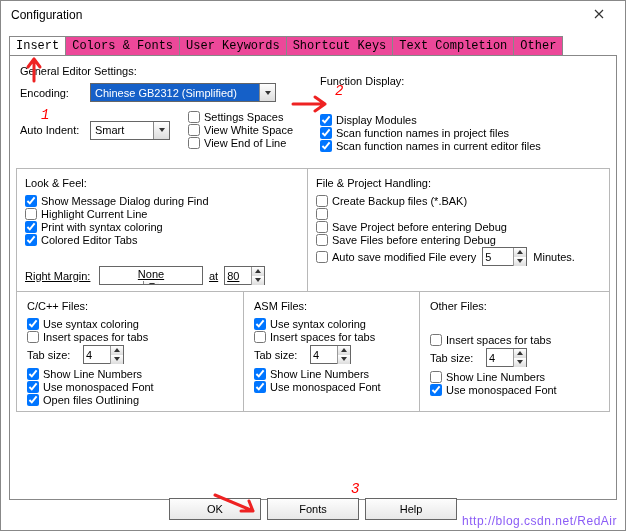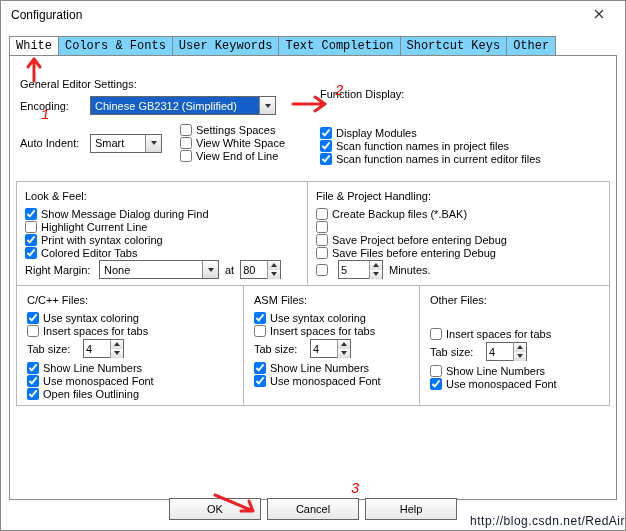--- a/index.html
+++ b/index.html
@@ -17,26 +17,26 @@
     padding: 0 6px 0 10px; font-size:12px;
   }
   .titlebar .title { }
   .close-btn { width:40px; height:20px; display:flex; align-items:center; justify-content:center; cursor:default;}
   .close-btn svg { width:10px; height:10px; }
   .tabs {
     display:flex; padding: 6px 8px 0 8px; font-family:"Courier New", monospace;
     font-size:12px;
   }
   .tab {
-    border:1px solid #888; border-bottom:none; padding: 2px 6px; background:#7dd3fc;
+    border:1px solid #888; border-bottom:none; padding: 2px 6px; background:#ec4899;
     margin-right:-1px; cursor:default; position:relative; top:1px;
   }
   .tab.active { background:#fff; font-weight:normal; border-bottom:1px solid #fff;}
   .tab-area {
-    border:1px solid #888; margin:0 8px; padding:18px 6px 4px 6px; height:445px;
+    border:1px solid #888; margin:0 8px; padding:5px 6px 4px 6px; height:445px;
     position:relative;
   }
   .section-title { margin: 4px 0 6px 4px; }
   .fld { display:flex; align-items:center; margin: 2px 0 2px 4px; }
   .fld label { width:70px; }
   .combo {
     height:19px; border:1px solid #666; display:inline-flex; align-items:center;
     background:#fff; font-size:11px; padding:0; overflow:hidden;
   }
   .combo.sel { background:#1560c8; }
@@ -80,46 +80,46 @@
     .lookfeel { position:relative; margin-top:6px; display:flex; border:1px solid #b8b8b8; }
   .lookfeel .lleft { width:290px; padding:4px;}
   .lookfeel .lright{ flex:1; padding:4px; border-left:1px solid #b8b8b8;}
     .filescols { display:flex; border:1px solid #b8b8b8; border-top:none;}
   .filescols .fcol { padding:4px 6px; }
   .filescols .fcol + .fcol { border-left:1px solid #b8b8b8;}
   .filescols .fcol.c1 { width:226px;}
   .filescols .fcol.c2 { width:176px;}
   .filescols .fcol.c3 { flex:1;}
     .watermark {
-    position:absolute; right:0; bottom:2px; font-size:12px; color:#0f172a;
+    position:absolute; right:8px; bottom:2px; font-size:12px; color:#8b5cf6;
     font-family:Arial,sans-serif; letter-spacing:0.5px;
   }
 </style>
 </head>
 <body>
 
 <div class="window">
 
   <div class="titlebar">
     <span class="title">Configuration</span>
     <div class="close-btn">
       <span>
         <svg viewBox="0 0 10 10">
             <path d="M1 1 L9 9 M9 1 L1 9" stroke="#333" stroke-width="1.2"></path>
           </svg>
       </span>
     </div>
   </div>
 
   <div class="tabs">
-    <div class="tab active">White</div>
+    <div class="tab active">Insert</div>
     <div class="tab">Colors &amp; Fonts</div>
     <div class="tab">User Keywords</div>
+    <div class="tab">Shortcut Keys</div>
     <div class="tab">Text Completion</div>
-    <div class="tab">Shortcut Keys</div>
     <div class="tab">Other</div>
   </div>
 
   <div class="tab-area">
 
     <div class="panels">
 
       <div class="panel-left">
         <div class="section-title">General Editor Settings:</div>
         <div class="fld">
@@ -128,21 +128,21 @@
             <span class="combo-text">Chinese GB2312 (Simplified)</span>
             <span class="combo-btn">
               <svg viewBox="0 0 8 8">
                   <path d="M1 2 L4 6 L7 2 Z" fill="#333"></path>
                 </svg>
             </span>
           </div>
         </div>
         <div class="fld" style="margin-top:8px;">
           <label>Auto Indent:</label>
-          <div class="combo" style="width:72px;">
+          <div class="combo" style="width:80px;">
             <span class="combo-text">Smart</span>
             <span class="combo-btn">
               <svg viewBox="0 0 8 8">
                   <path d="M1 2 L4 6 L7 2 Z" fill="#333"></path>
                 </svg>
             </span>
           </div>
           <div style="margin-left:14px;">
             <div class="cb">
                 <input type="checkbox" style="">
@@ -190,23 +190,23 @@
             <span>Highlight Current Line</span>
           </div>
         <div class="cb">
             <input type="checkbox" checked="" style="">
             <span>Print with syntax coloring</span>
           </div>
         <div class="cb">
             <input type="checkbox" checked="" style="">
             <span>Colored Editor Tabs</span>
           </div>
-        <div class="fld" style="margin-top:1px;">
+        <div class="fld" style="margin-top:20px;text-decoration:underline;">
           <label style="width:74px;">Right Margin:</label>
-          <div class="combo" style="width:120px;">
+          <div class="combo" style="width:104px;flex-direction:column;">
             <span class="combo-text">None</span>
             <span class="combo-btn">
                 <svg viewBox="0 0 8 8">
                   <path d="M1 2 L4 6 L7 2 Z" fill="#333"></path>
                 </svg>
               </span>
           </div>
           <span style="margin:0 6px;">at</span>
           <div class="spin">
             <input value="80" style="">
@@ -237,20 +237,21 @@
         <div class="cb">
             <input type="checkbox" style="">
             <span>Save Project before entering Debug</span>
           </div>
         <div class="cb">
             <input type="checkbox" style="">
             <span>Save Files before entering Debug</span>
           </div>
         <div class="cb">
           <input type="checkbox" style="">
+          <span>Auto save modified File every</span>
           <span style="width:6px;"></span>
           <div class="spin">
             <input value="5" style="">
             <div class="updn">
               <div>
                   <svg viewBox="0 0 6 4">
                     <path d="M0 4 L3 0 L6 4 Z" fill="#333"></path>
                   </svg>
                 </div>
               <div>
@@ -378,21 +379,21 @@
             <input type="checkbox" checked="" style="">
             <span>Use monospaced Font</span>
           </div>
       </div>
     </div>
 
   </div>
 
   <div class="btnbar">
     <div class="btn">OK</div>
-    <div class="btn">Cancel</div>
+    <div class="btn">Fonts</div>
     <div class="btn">Help</div>
   </div>
 
   <div class="arrow-red" style="left:22px; top:52px;">
     <svg width="22" height="30">
         <path d="M11 28 L11 6 M11 6 L5 14 M11 6 L17 14" stroke="#ee2222" stroke-width="3" fill="none" stroke-linecap="round"></path>
       </svg>
   </div>
   <div class="anno-num" style="left:40px; top:106px;">1</div>
 

